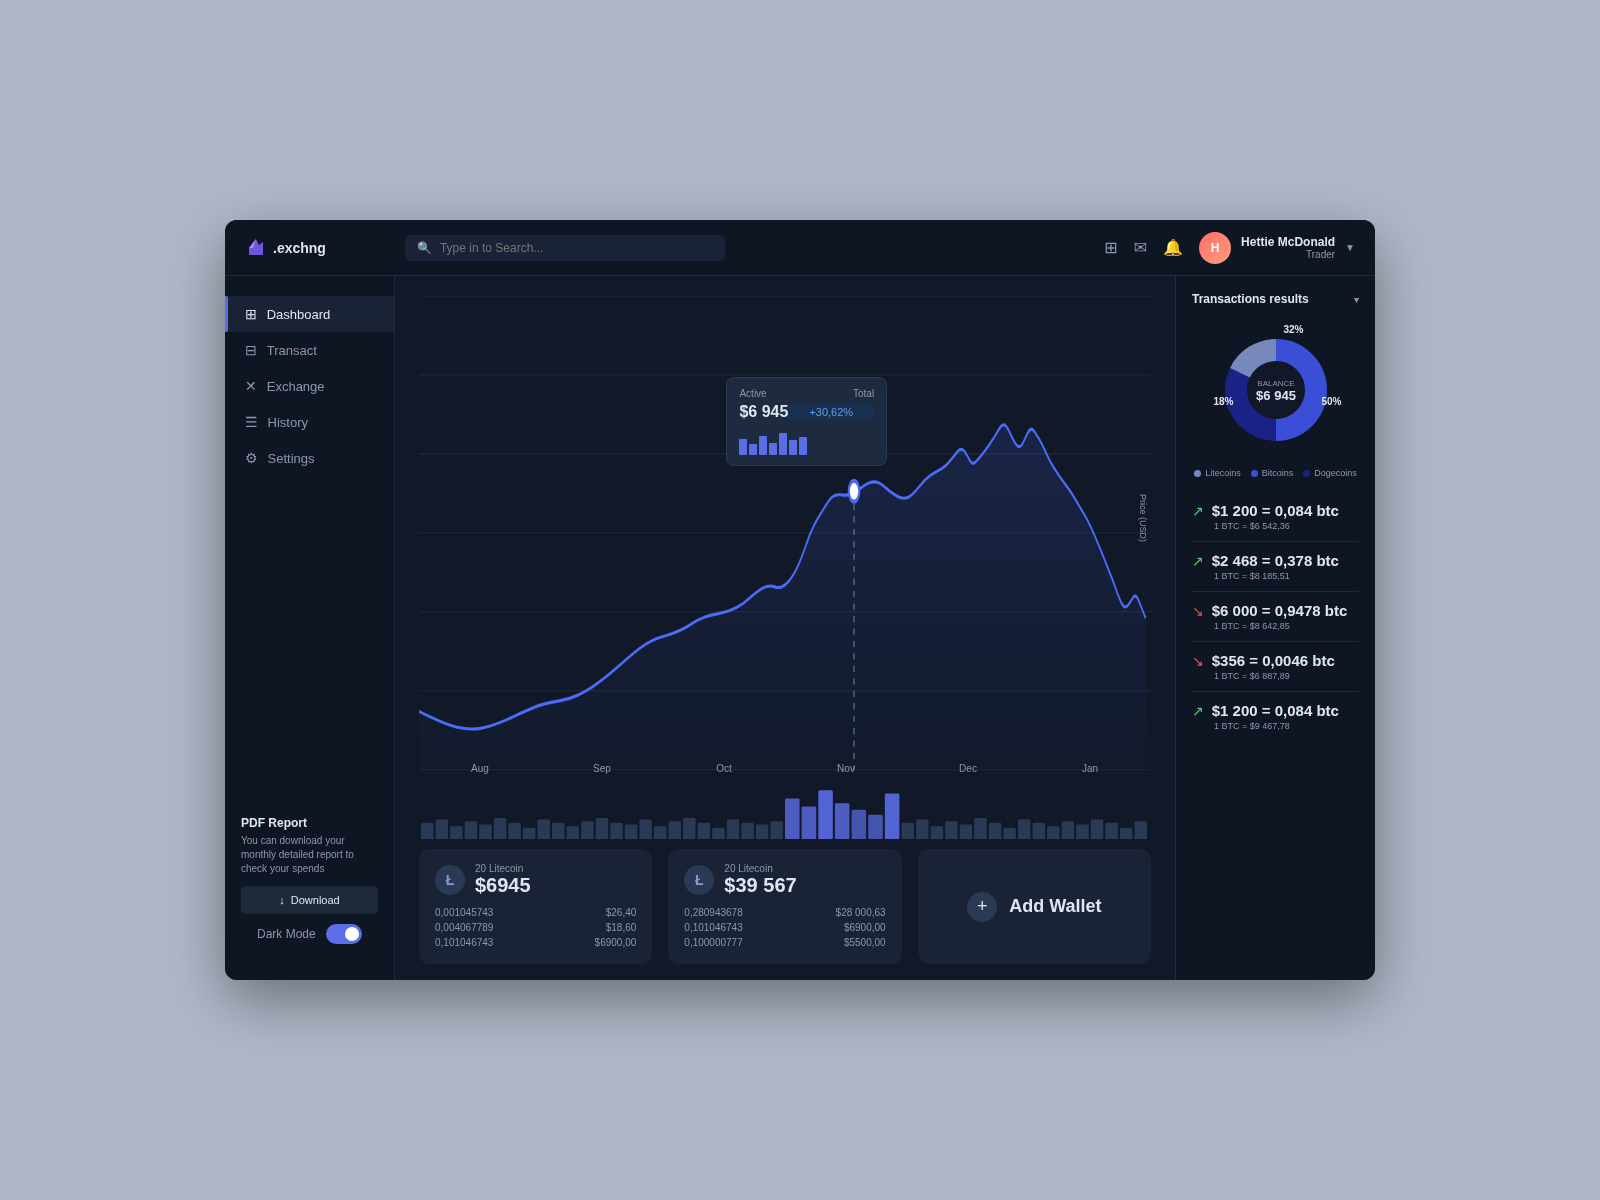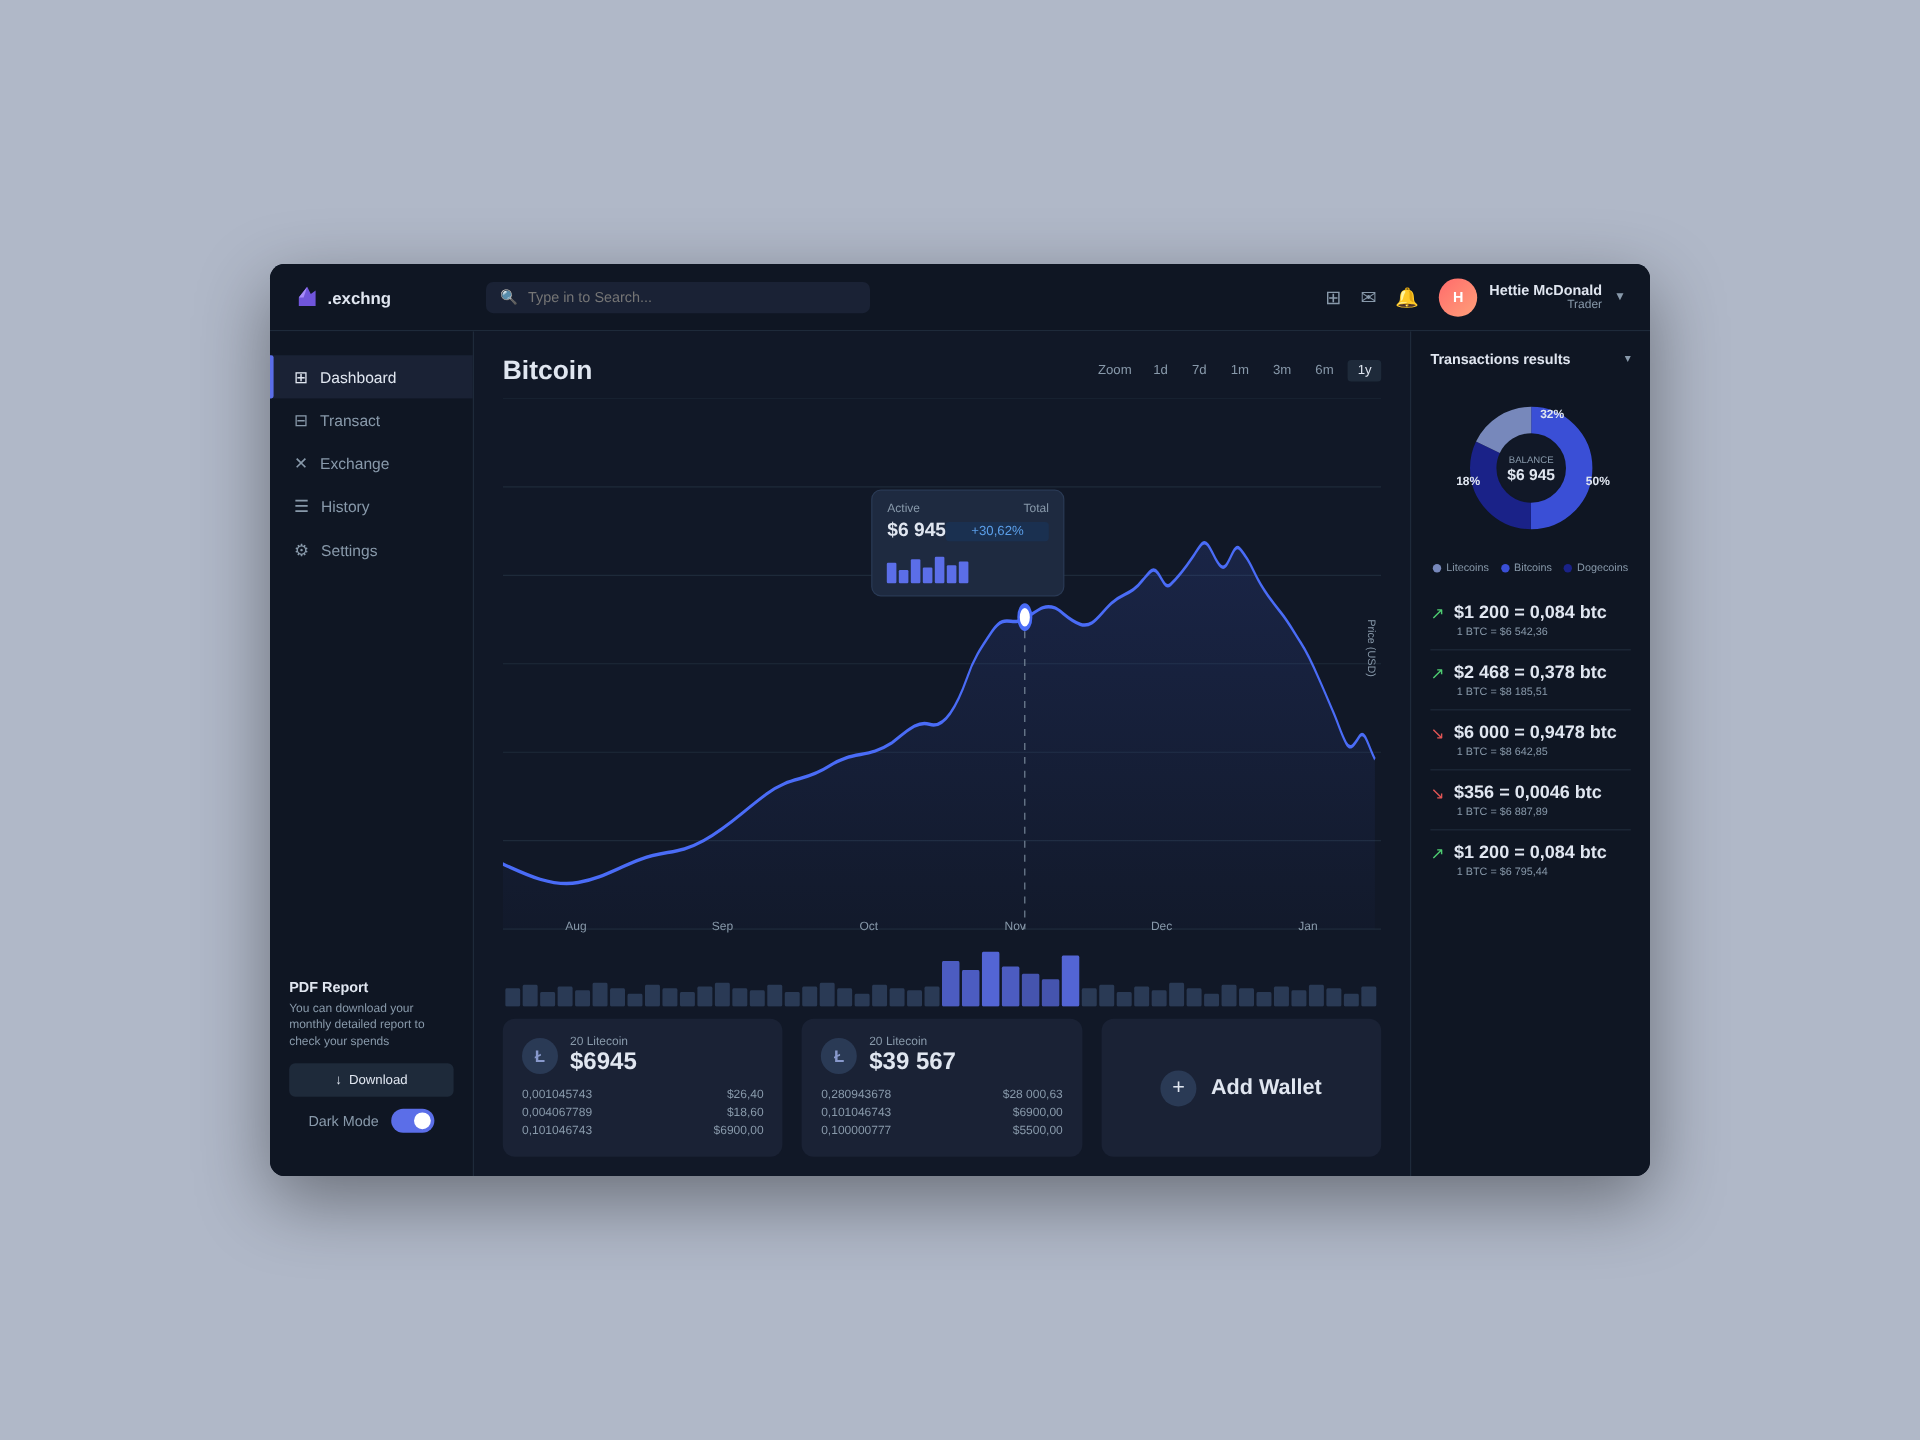--- a/index.html
+++ b/index.html
@@ -451,32 +451,20 @@
         </button>
         <div class="dark-mode-row">
           <span class="dark-mode-label">Dark Mode</span>
           <div class="toggle"></div>
         </div>
       </div>
     </div>
 
     <div class="content">
       <div class="chart-section">
-        <div class="chart-header">
-          <span class="chart-title">Bitcoin</span>
-          <div class="zoom-controls">
-            <span class="zoom-label">Zoom</span>
-            <button class="zoom-btn">1d</button>
-            <button class="zoom-btn">7d</button>
-            <button class="zoom-btn">1m</button>
-            <button class="zoom-btn">3m</button>
-            <button class="zoom-btn">6m</button>
-            <button class="zoom-btn active">1y</button>
-          </div>
-        </div>
 
         <div class="chart-wrapper" style="flex:1;position:relative;display:flex;">
           <div class="chart-inner">
 
             <svg width="100%" height="88%" viewBox="0 0 700 230" preserveAspectRatio="none" style="position:absolute;top:0;left:0;">
 
               <line x1="0" y1="0" x2="700" y2="0" stroke="#1e2a3a" stroke-width="0.5"></line>
               <line x1="0" y1="38" x2="700" y2="38" stroke="#1e2a3a" stroke-width="0.5"></line>
               <line x1="0" y1="76" x2="700" y2="76" stroke="#1e2a3a" stroke-width="0.5"></line>
               <line x1="0" y1="114" x2="700" y2="114" stroke="#1e2a3a" stroke-width="0.5"></line>
@@ -668,21 +656,21 @@
           <circle cx="70" cy="70" r="40" fill="none" stroke="#1a2288" stroke-width="22" stroke-dasharray="80.4 171.3" stroke-dashoffset="-125.7" transform="rotate(-90 70 70)"></circle>
 
           <circle cx="70" cy="70" r="40" fill="none" stroke="#7788bb" stroke-width="22" stroke-dasharray="45.2 206.1" stroke-dashoffset="-206.1" transform="rotate(-90 70 70)"></circle>
 
           <circle cx="70" cy="70" r="28" fill="#111827"></circle>
 
           <text x="70" y="66" text-anchor="middle" fill="#8899aa" font-size="8" font-family="sans-serif">BALANCE</text>
           <text x="70" y="80" text-anchor="middle" fill="#e0e6f0" font-size="13" font-weight="700" font-family="sans-serif">$6 945</text>
         </svg>
 
-        <div style="position:absolute;top:20px;left:78px;color:#e0e6f0;font-size:10px;font-weight:600;">32%</div>
+        <div style="position:absolute;top:4px;left:78px;color:#e0e6f0;font-size:10px;font-weight:600;">32%</div>
         <div style="position:absolute;top:76px;left:8px;color:#e0e6f0;font-size:10px;font-weight:600;">18%</div>
         <div style="position:absolute;top:76px;right:4px;color:#e0e6f0;font-size:10px;font-weight:600;">50%</div>
       </div>
 
       <div class="donut-legend">
         <div class="legend-item">
           <div class="legend-dot" style="background:#7788bb;"></div>
           <span class="legend-label">Litecoins</span>
         </div>
         <div class="legend-item">
@@ -722,18 +710,18 @@
             <span class="tx-arrow down">↘</span>
             <span class="tx-value">$356 = 0,0046 btc</span>
           </div>
           <div class="tx-sub">1 BTC = $6 887,89</div>
         </div>
         <div class="transaction-item">
           <div class="tx-main">
             <span class="tx-arrow up">↗</span>
             <span class="tx-value">$1 200 = 0,084 btc</span>
           </div>
-          <div class="tx-sub">1 BTC = $6 795,44</div>
+          <div class="tx-sub">1 BTC = $9 467,78</div>
         </div>
       </div>
     </div>
   </div>
 </div>
 
 </body></html>

